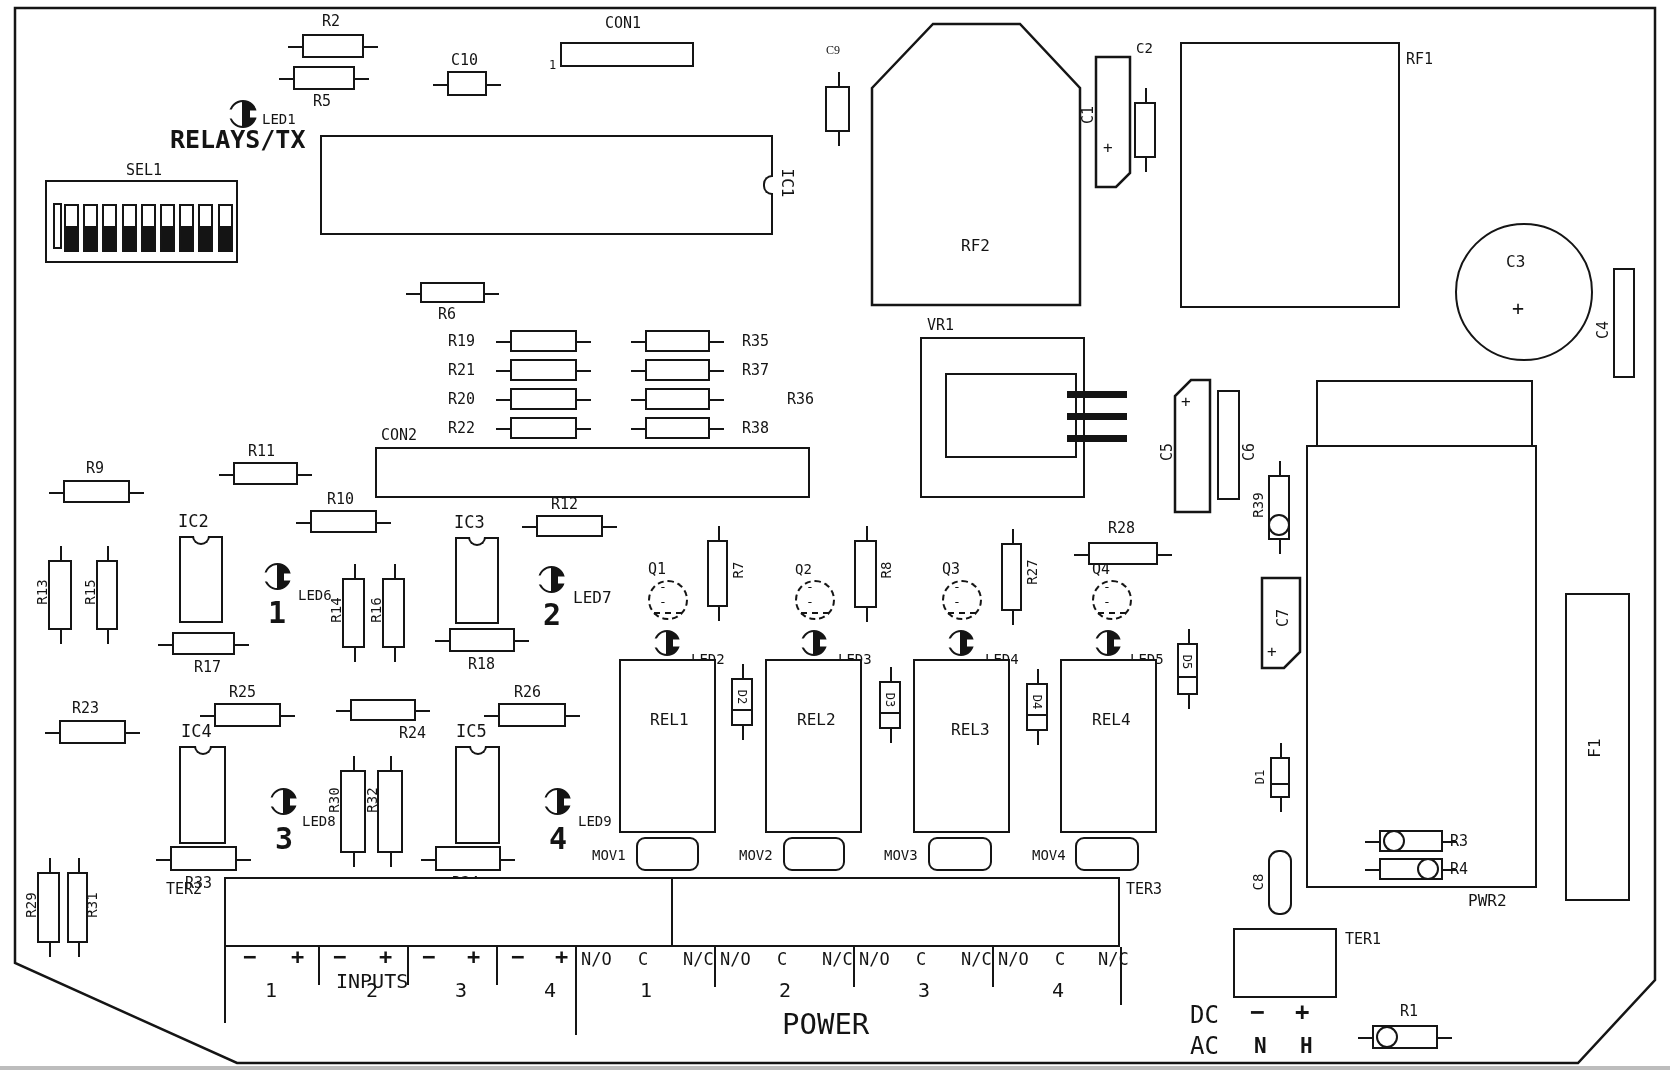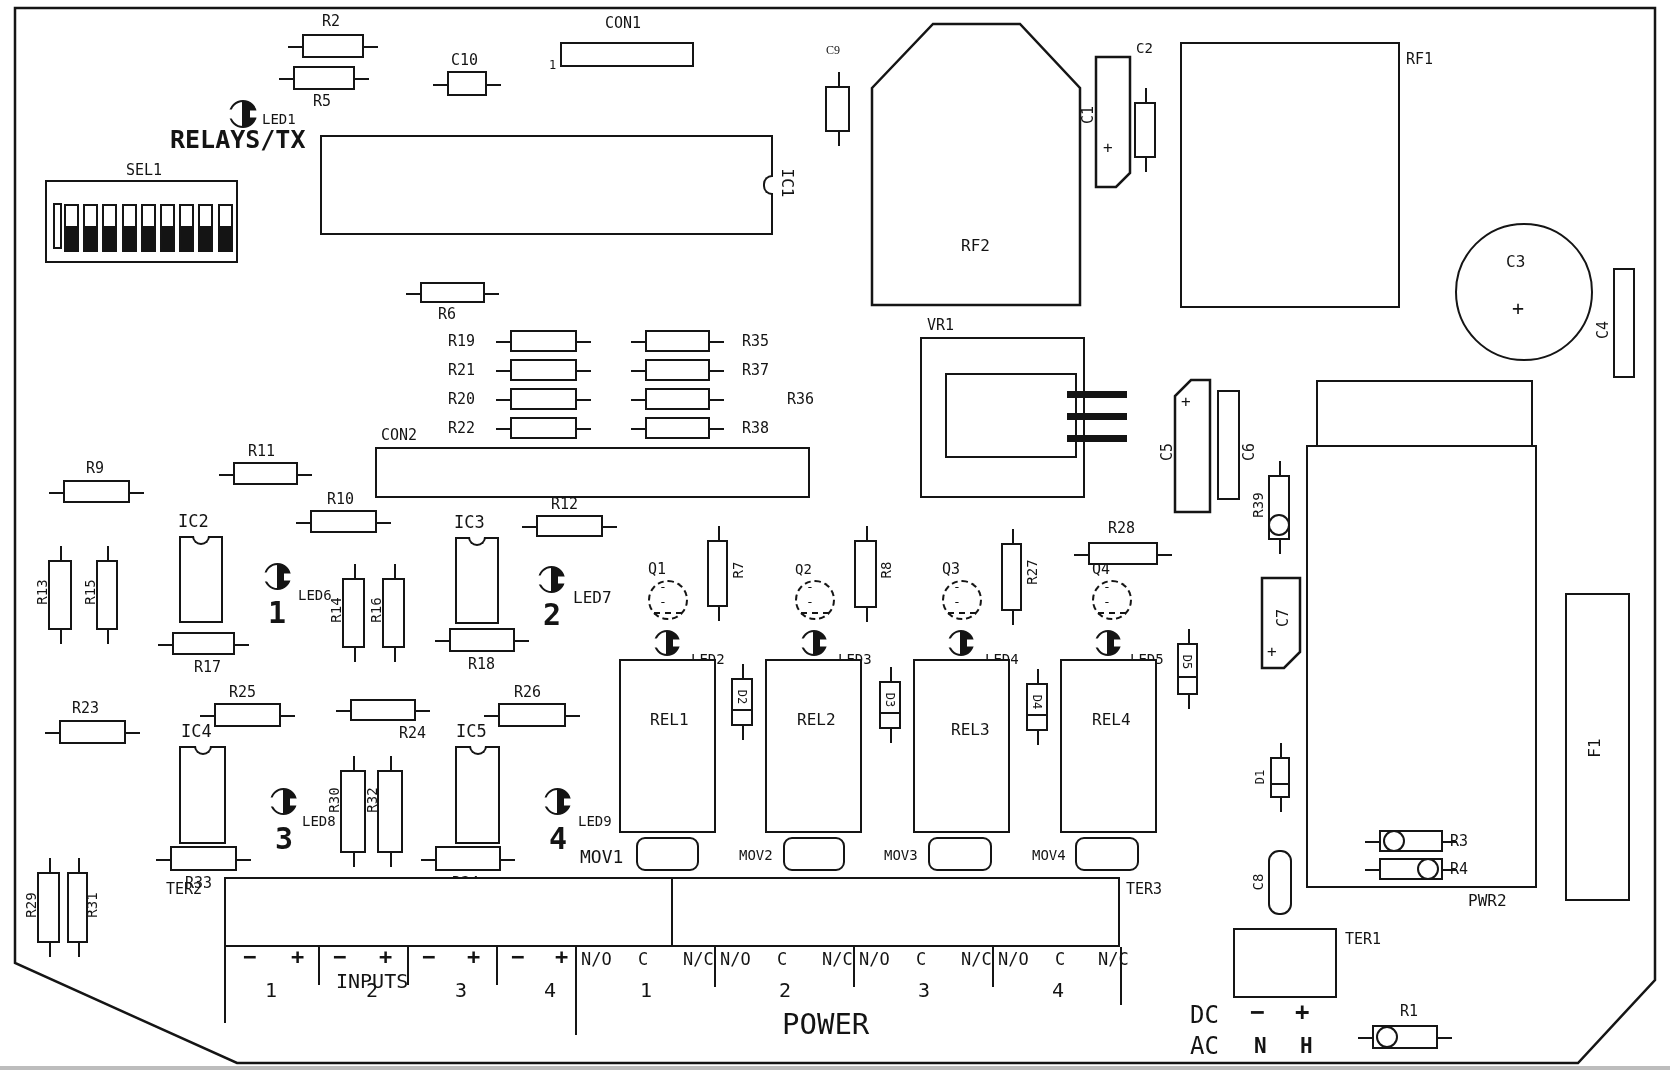--- a/index.html
+++ b/index.html
@@ -271,21 +271,21 @@
       <div class="txt" style="font-size: 30px; font-weight: bold; left: 549px; top: 824px; position: absolute;">4</div>
       <div class="shp hres" style="left: 170px; top: 846px; width: 67px; height: 25px; position: absolute;"></div>
       <div class="txt" style="font-size: 15px; left: 185px; top: 876px; position: absolute;">R33</div>
       <div class="shp hres" style="left: 435px; top: 846px; width: 66px; height: 25px; position: absolute;"></div>
       <div class="txt" style="font-size: 15px; left: 452px; top: 876px; position: absolute;">R34</div>
       <div class="shp vres" style="left: 37px; top: 872px; width: 23px; height: 71px; position: absolute;"></div>
       <div class="txt vtxt" style="font-size: 14px; transform: translate(-50%, -50%) rotate(-90deg); left: 31px; top: 905px; position: absolute;">R29</div>
       <div class="shp vres" style="left: 67px; top: 872px; width: 21px; height: 71px; position: absolute;"></div>
       <div class="txt vtxt" style="font-size: 14px; transform: translate(-50%, -50%) rotate(-90deg); left: 92px; top: 905px; position: absolute;">R31</div>
       <div class="shp" style="left: 636px; top: 837px; width: 63px; height: 34px; border-radius: 9px; position: absolute;"></div>
-      <div class="txt" style="font-size: 18px; left: 580px; top: 848px; position: absolute;">MOV1</div>
+      <div class="txt" style="font-size: 14px; left: 592px; top: 848px; position: absolute;">MOV1</div>
       <div class="shp" style="left: 783px; top: 837px; width: 62px; height: 34px; border-radius: 9px; position: absolute;"></div>
       <div class="txt" style="font-size: 14px; left: 739px; top: 848px; position: absolute;">MOV2</div>
       <div class="shp" style="left: 928px; top: 837px; width: 64px; height: 34px; border-radius: 9px; position: absolute;"></div>
       <div class="txt" style="font-size: 14px; left: 884px; top: 848px; position: absolute;">MOV3</div>
       <div class="shp" style="left: 1075px; top: 837px; width: 64px; height: 34px; border-radius: 9px; position: absolute;"></div>
       <div class="txt" style="font-size: 14px; left: 1032px; top: 848px; position: absolute;">MOV4</div>
       <div class="shp" style="left: 224px; top: 877px; width: 449px; height: 70px; position: absolute;"></div>
       <div class="txt" style="font-size: 15px; left: 166px; top: 882px; position: absolute;">TER2</div>
       <div class="shp" style="left: 671px; top: 877px; width: 449px; height: 70px; position: absolute;"></div>
       <div class="txt" style="font-size: 15px; left: 1126px; top: 882px; position: absolute;">TER3</div>

